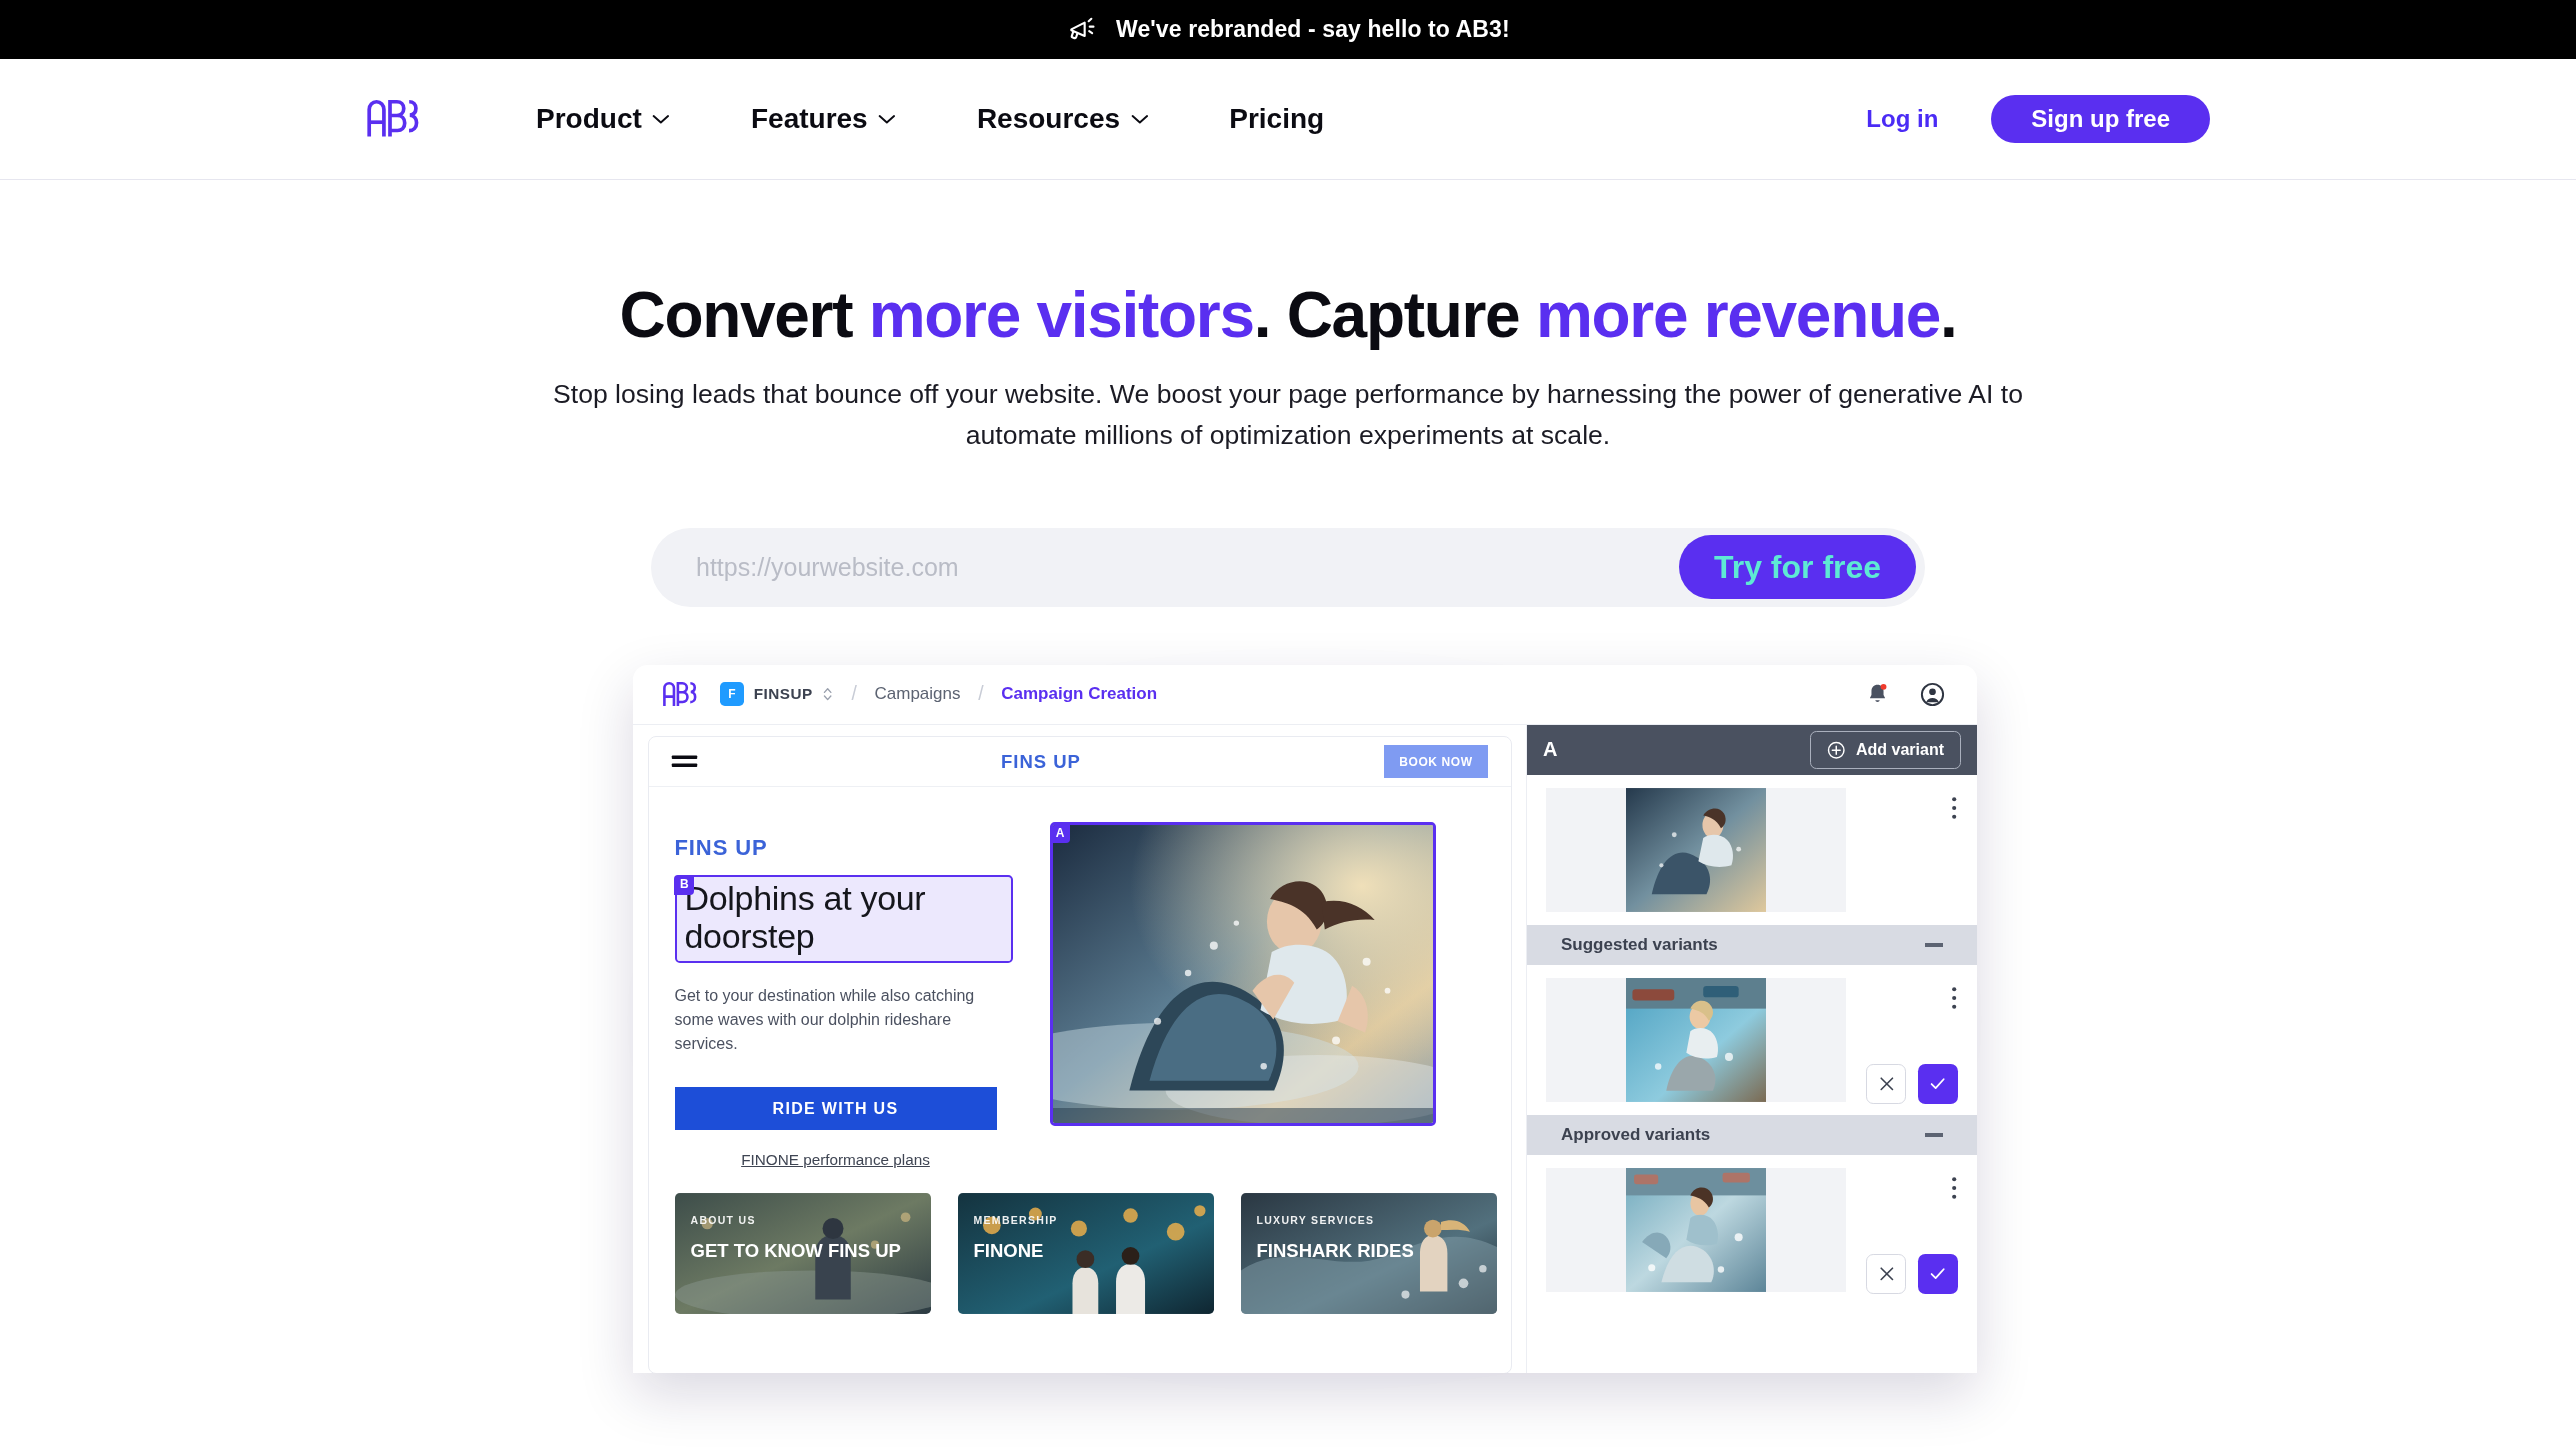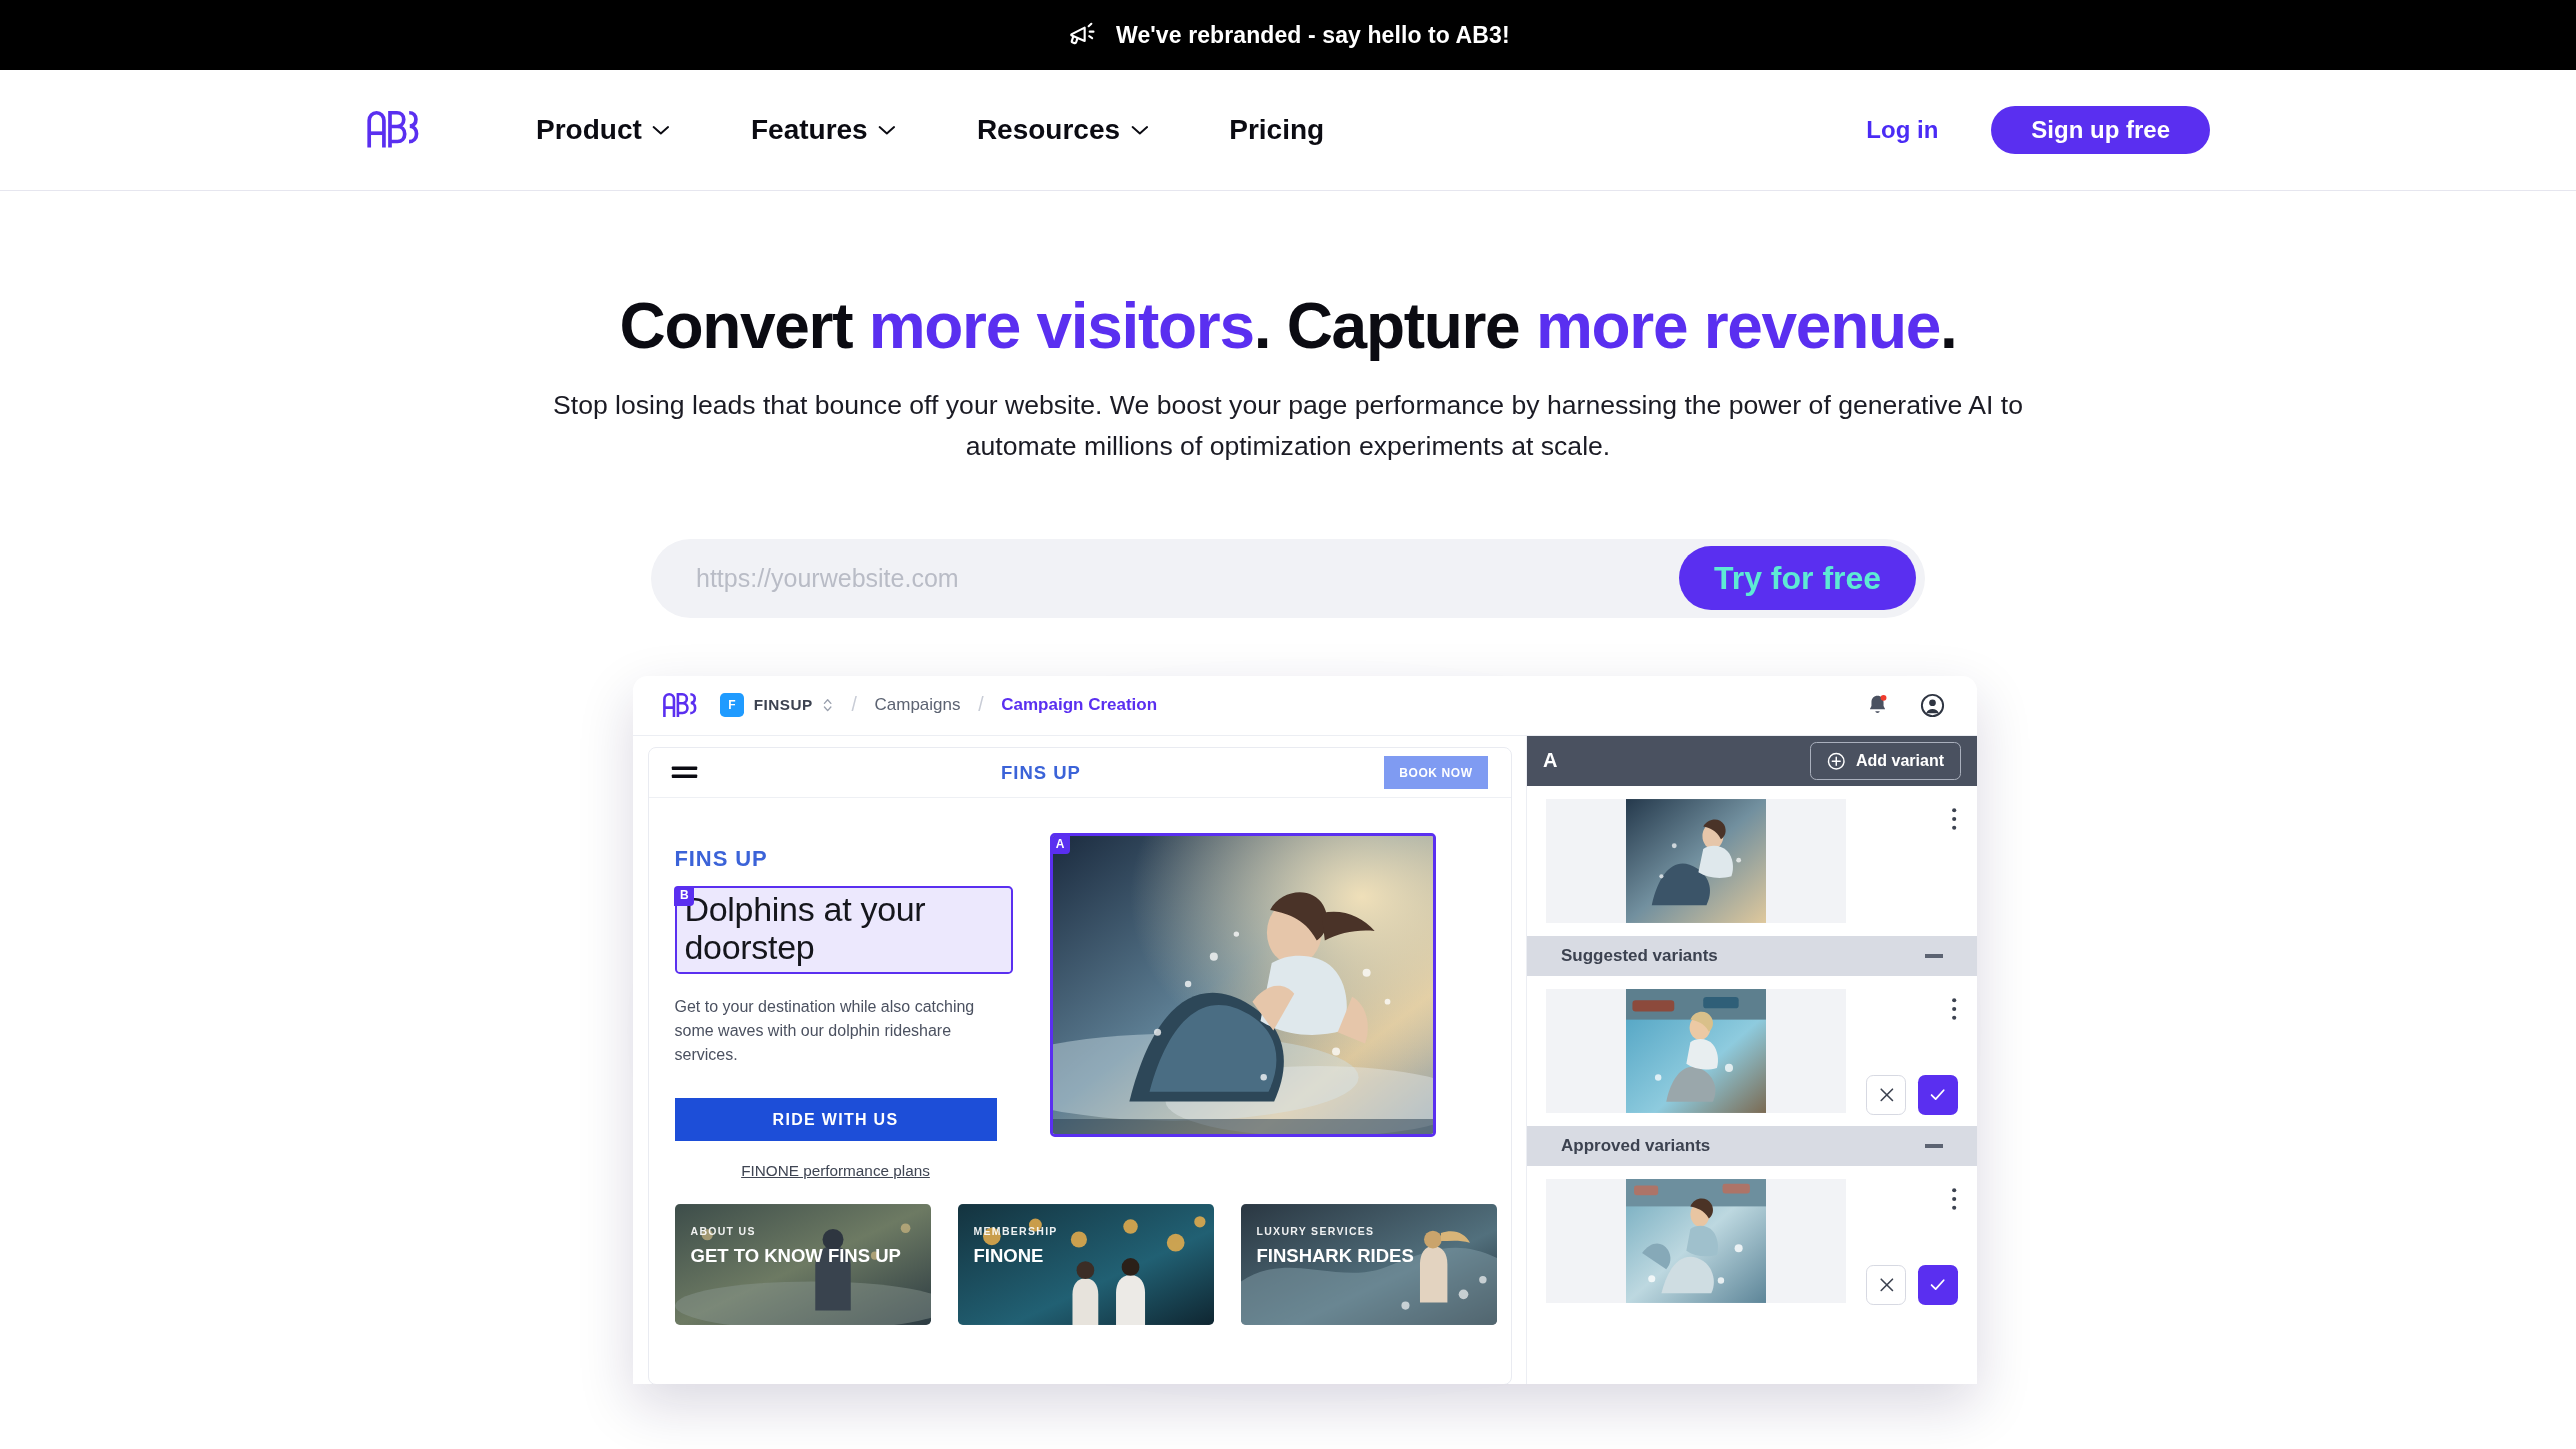--- a/index.html
+++ b/index.html
@@ -5,21 +5,21 @@
   * { margin:0; padding:0; box-sizing:border-box; }
   html,body { width:2576px; height:1449px; overflow:hidden; }
   body {
     font-family:"Liberation Sans", sans-serif;
     background:#ffffff;
     color:#0b0b12;
   }
 
   
   .announce {
-    height:70px; background:#000; color:#fff;
+    height:59px; background:#000; color:#fff;
     display:flex; align-items:center; justify-content:center; gap:17.7px;
   }
   .announce-text { font-size:23px; font-weight:700; letter-spacing:0.1px; }
   .megaphone-icon { width:32px; height:32px; display:block; }
 
   
   .navbar {
     height:121px; background:#fff; border-bottom:0.8px solid #e6e6ef;
     display:flex; align-items:center; padding:0 366px;
     position:relative;
@@ -171,21 +171,21 @@
   .site-hero-img {
     position:relative; width:386px; height:304px;
     border:3.2px solid #5a2ff0; border-radius:4.8px; overflow:hidden;
   }
   .site-cards { display:flex; gap:27px; padding:24px 14px 0 26px; }
   .site-card {
     position:relative; width:258px; height:121px; border-radius:4.8px; overflow:hidden;
   }
   .card-label { position:absolute; left:16px; top:21px; color:#fff; z-index:2; }
   .card-kicker { font-size:10.5px; letter-spacing:1.3px; opacity:.92; font-weight:600; }
-  .card-title { font-size:18.5px; font-weight:600; line-height:1.15; margin-top:8px; }
+  .card-title { font-size:18.5px; font-weight:600; line-height:1.15; margin-top:14px; }
 
   
   .variants-pane { flex:1; background:#fff; }
   .variants-header {
     height:50px; background:#4a5160; display:flex; align-items:center;
     padding:0 16px; color:#fff;
   }
   .variants-letter { font-size:20px; font-weight:700; }
   .add-variant-btn {
     margin-left:auto; display:flex; align-items:center; gap:10.5px;

